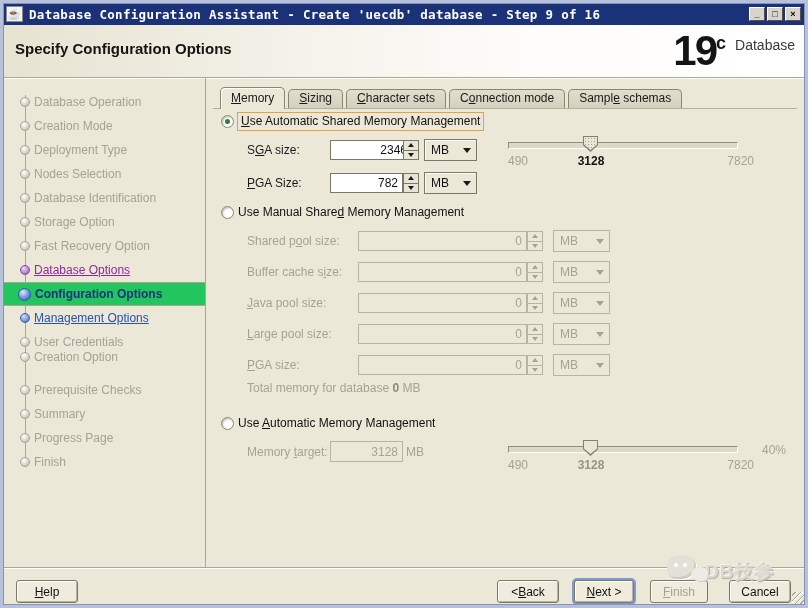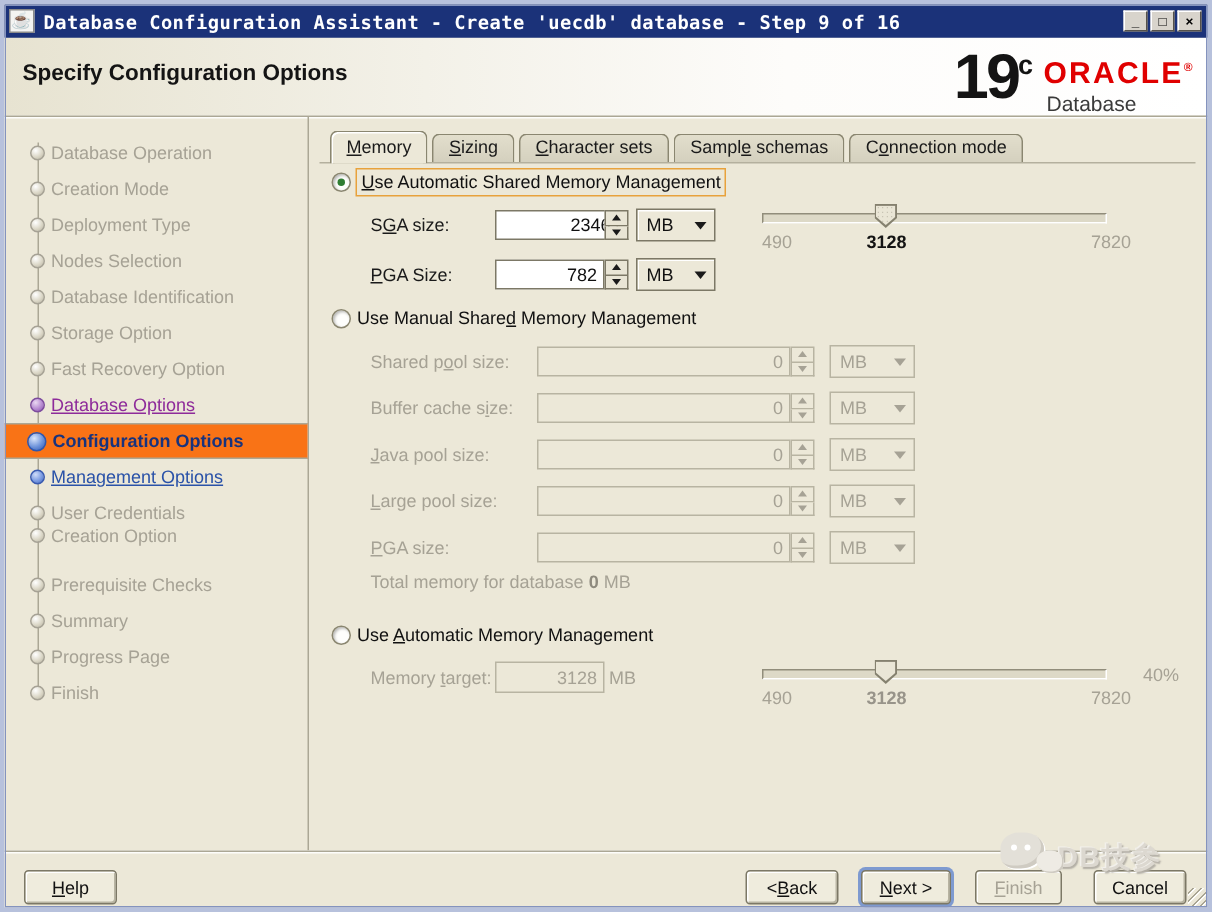--- a/index.html
+++ b/index.html
@@ -32,21 +32,21 @@
   
   .connector{position:absolute;left:25px;top:95px;width:1px;height:367px;background:#ABA795;z-index:1}
   .step{position:absolute;left:3px;width:202px;height:24px;display:flex;align-items:center;
     font-size:12px;color:#A6A295;z-index:2;box-sizing:border-box}
   .step .bullet{width:10px;height:10px;border-radius:50%;margin-left:17px;flex:none;box-sizing:border-box;
     background:radial-gradient(circle at 35% 30%,#FFFFFF,#DCD8C8 55%,#B6B2A0);border:1px solid #A6A295}
   .slabel{margin-left:4px;white-space:nowrap}
   .step.visited{color:#8E2B9A}
   .step.visited .slabel{text-decoration:underline}
   .step.visited .bullet{background:radial-gradient(circle at 35% 30%,#EAD8F2,#B78CD2 55%,#8B55AE);border-color:#7D4C9E}
-  .step.current{color:#17337E;font-weight:bold;background:#f97316;border-top:1px solid #ABA795;border-bottom:1px solid #ABA795}
+  .step.current{color:#17337E;font-weight:bold;background:#22c55e;border-top:1px solid #ABA795;border-bottom:1px solid #ABA795}
   .step.current .bullet{width:13px;height:13px;margin-left:15px;
     background:radial-gradient(circle at 35% 30%,#D9E6FB,#6C92DA 55%,#2F57AE);border-color:#2F57AE}
   .step.link{color:#2A52A8}
   .step.link .slabel{text-decoration:underline}
   .step.link .bullet{background:radial-gradient(circle at 35% 30%,#CFDCF8,#7C9CE2 55%,#4268C0);border-color:#3A5BB0}
   .vsep{position:absolute;left:205px;top:78px;width:1px;height:489px;background:#ABA795}
   
   .tabs{position:absolute;left:220px;top:87px;height:22px;display:flex;align-items:flex-end;z-index:2}
   .tab{height:19px;box-sizing:border-box;line-height:17px;padding:0 10px;margin-right:3px;margin-bottom:1px;
     background:linear-gradient(#E2DECC,#D4D0BE);border:1px solid #8A8670;border-bottom:none;
@@ -122,21 +122,20 @@
     <span class="wbtn">×</span>
   </span>
 </div>
 
 <div class="header">
   <div class="page-title">Specify Configuration Options</div>
   <div class="logo">
     <span class="v19">19</span>
     <span class="vc">c</span>
     <span class="brandcol">
-      <span class="brand"><span>ORACLE</span><span class="reg">®</span></span>
       <div class="product">Database</div>
     </span>
   </div>
 </div>
 <div class="sep" style="top:77px"></div>
 
 <div class="connector"></div>
 <div class="step" style="top:90px">
     <span class="bullet"></span>
     <span class="slabel">Database Operation</span>
@@ -201,22 +200,22 @@
     <span class="bullet"></span>
     <span class="slabel">Finish</span>
   </div>
 <div class="vsep"></div>
 
 <div class="tabline"></div>
 <div class="tabs">
   <span class="tab active"><span></span><span class="k">M</span><span>emory</span></span>
   <span class="tab"><span></span><span class="k">S</span><span>izing</span></span>
   <span class="tab"><span></span><span class="k">C</span><span>haracter sets</span></span>
+  <span class="tab"><span>C</span><span class="k">o</span><span>nnection mode</span></span>
   <span class="tab"><span>Sampl</span><span class="k">e</span><span> schemas</span></span>
-  <span class="tab"><span>C</span><span class="k">o</span><span>nnection mode</span></span>
 </div>
 
 <span class="radio sel" style="left:221px;top:115px"></span>
 <span class="rlabel focus" style="left:237px;top:112px"><span></span><span class="k">U</span><span>se Automatic Shared Memory Management</span></span>
 
 <span class="flabel" style="left:247px;top:143px"><span>S</span><span class="k">G</span><span>A size:</span></span>
 <input class="tin" style="left: 330px; top: 140px; width: 82px;" readonly="" value="2346">
 <span class="spin" style="left:403px;top:140px">
     <span class="up"></span>
     <span class="dn"></span>

